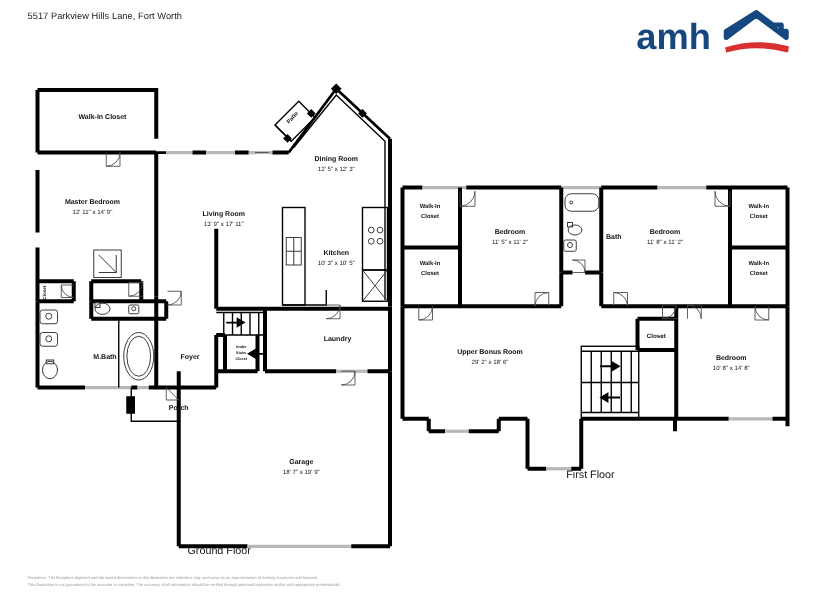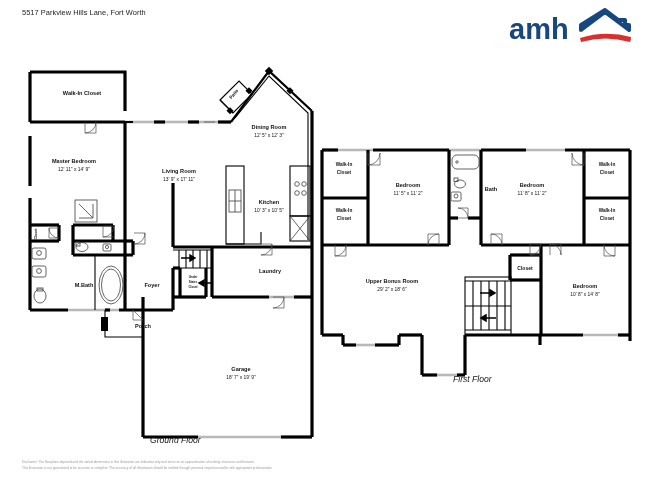--- a/index.html
+++ b/index.html
@@ -34,21 +34,20 @@
     position: absolute;
     left: 0; top: 0;
     width: 650px; height: 488px;
   }
   .floor-caption {
     position: absolute;
     font-size: 8.6px;
     color: #141414;
     font-weight: 400;
     white-space: nowrap;
-    font-style: italic;
   }
   #ground-floor-caption { left: 137px; top: 435px; }
   #first-floor-caption  { left: 440px; top: 374px; }
   #disclaimer {
     position: absolute;
     left: 9px; top: 460px;
     width: 520px;
     font-size: 3.2px;
     line-height: 1.85;
     color: #9a9a9a;

